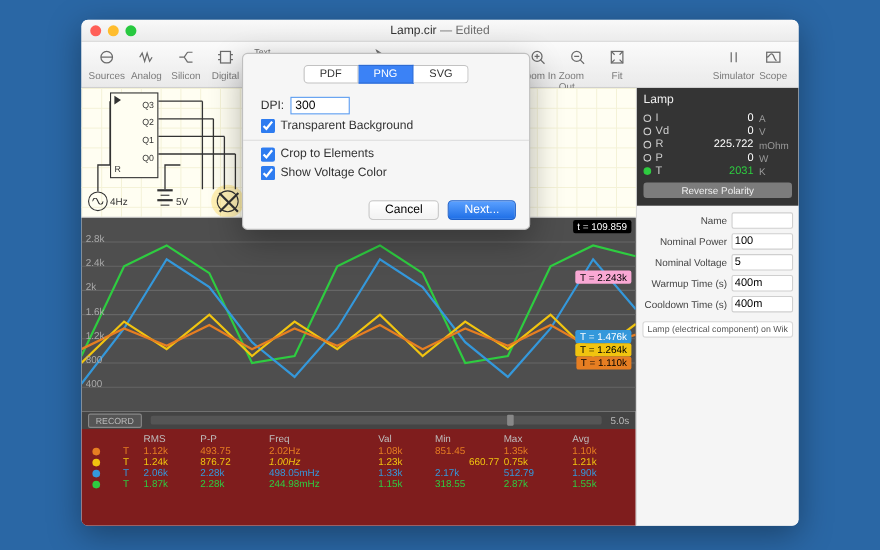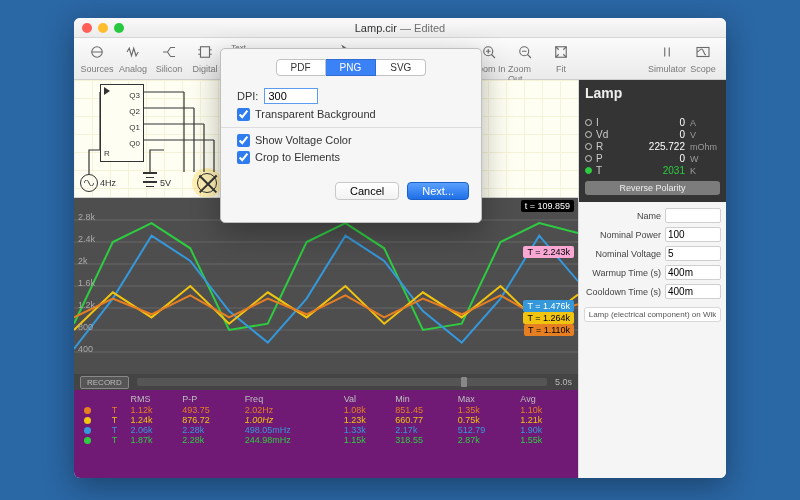--- a/index.html
+++ b/index.html
@@ -36,28 +36,28 @@
   .hot-y{position:absolute;width:30px;height:30px;border-radius:50%;background:rgba(255,200,0,.25);}
   .scope { height:176px; background:#4e4e4e; position:relative; overflow:hidden;}
   .scope svg{position:absolute;inset:0;}
   .scope-grid line{stroke:#666;stroke-width:1;}
   .scope-lbl{position:absolute;left:4px;font-size:9px;color:#aaa;}
   .badge{ position:absolute; right:4px; font-size:9px; padding:1px 4px; border-radius:2px; color:#000;}
   .rec-row{ height:16px; background:#444; display:flex; align-items:center; padding:0 6px; gap:8px;}
   .rec-btn{font-size:8px; padding:1px 6px; border:1px solid #888; border-radius:2px; color:#bbb; background:#555;}
   .timeline{ flex:1; height:8px; background:#555; border-radius:2px; position:relative;}
   .timeline .marker{position:absolute;right:80px;top:-1px;width:6px;height:10px;background:#888;border-radius:1px;}
-  .stats { flex:1; background:#701a75; font-size:9px; color:#ccc; padding:3px 8px 5px 8px; min-height:0; overflow:hidden;}
+  .stats { flex:1; background:#7f1d1d; font-size:9px; color:#ccc; padding:3px 8px 5px 8px; min-height:0; overflow:hidden;}
   .stats table{ width:100%; border-collapse:collapse;}
   .stats th{ color:#bfbfbf; text-align:left; font-weight:400; padding:1px 2px;}
   .stats td{ padding:0 2px;}
   .dot{display:inline-block;width:7px;height:7px;border-radius:50%;margin-right:3px;vertical-align:middle;}
   .side { width:148px; background:#f5f5f5; border-left:1px solid #d8d8d8; font-size:10px; color:#333; display:flex; flex-direction:column;}
   .readout{ background:#343434; color:#ddd; padding:5px 6px 7px 6px;}
-  .readout h4{color:#eee;font-size:14px;font-weight:700;margin-bottom:16px;}
+  .readout h4{color:#eee;font-size:11px;font-weight:400;margin-bottom:5px;}
   .readout-row{display:flex;align-items:center;gap:4px;font-size:10px;margin:0 0 1px 0;}
   .readout-row .rdot{width:7px;height:7px;border:1px solid #ccc;border-radius:50%;}
   .readout-row .rdot.filled{background:#2ecc40;border-color:#2ecc40;}
   .readout-row .rlbl{flex:0 0 18px;color:#ccc;}
   .readout-row .rval{flex:1;text-align:right;color:#fff;}
   .readout-row .runit{color:#999;margin-left:1px;width:30px;font-size:9px;}
   .rev-btn{width:100%;margin-top:4px;font-size:9px;background:#7c7c7c;border:none;color:#eee;padding:2px 0;border-radius:3px;}
   .props{padding:6px 5px; display:flex; flex-direction:column; gap:4px;}
   .prop-row{display:flex;align-items:center;gap:4px;}
   .prop-row label{flex:1;text-align:right;font-size:9px;color:#444;}
@@ -71,21 +71,21 @@
   .seg button:last-child{border-radius:0 4px 4px 0;border-left:none;text-align:right;}
   .seg button.sel{background:#3b82f6;color:#fff;border-color:#2f6bd1;}
   .seg button+button{border-left:none;}
   .dlg-body{padding:0 16px 8px 16px;}
   .dlg-row{display:flex;align-items:center;gap:6px;margin:4px 0;}
   .dlg-row label{font-size:11px;}
   .dlg-row input[type=text]{width:54px;border:1px solid #5a9cf0;padding:1px 3px;font-size:11px;}
   .chk{display:flex;align-items:flex-start;gap:5px;margin:4px 0;font-size:11px;}
   .chk input{accent-color:#2e7cf0;}
   .dlg-hr{border:none;border-top:1px solid #ddd;margin:6px -16px;}
-  .dlg-foot{display:flex;justify-content:flex-end;gap:8px;padding:6px 12px 22px 12px;}
+  .dlg-foot{display:flex;justify-content:flex-end;gap:8px;padding:6px 12px 8px 12px;}
   .dlg-foot button{font-size:11px;padding:2px 14px;border-radius:4px;border:1px solid #c8c8c8;background:linear-gradient(#fff,#f2f2f2);}
   .dlg-foot button.primary{background:linear-gradient(#5aa0ff,#1f6fe6);border-color:#1b5fca;color:#fff;}
 </style>
 </head>
 <body>
 
 <div class="window">
   <div class="titlebar">
     <div class="tlight tl-close"></div>
     <div class="tlight tl-min"></div>
@@ -315,21 +315,21 @@
                 <td style="color: rgb(230, 126, 34);">1.35k</td>
                 <td style="color: rgb(230, 126, 34);">1.10k</td>
               </tr>
               <tr>
                 <td><span class="dot" style="background:#f1c40f"></span></td>
                 <td style="color: rgb(241, 196, 15);">T</td>
                 <td style="color: rgb(241, 196, 15);">1.24k</td>
                 <td style="color: rgb(241, 196, 15);">876.72</td>
                 <td style="color: rgb(241, 196, 15); font-style: italic;">1.00Hz</td>
                 <td style="color: rgb(241, 196, 15);">1.23k</td>
-                <td style="color: rgb(241, 196, 15);">660.77</td>
+                <td style="color: rgb(241, 196, 15); text-align: right;">660.77</td>
                 <td style="color: rgb(241, 196, 15);">0.75k</td>
                 <td style="color: rgb(241, 196, 15);">1.21k</td>
               </tr>
               <tr>
                 <td><span class="dot" style="background:#3498db"></span></td>
                 <td style="color: rgb(52, 152, 219);">T</td>
                 <td style="color: rgb(52, 152, 219);">2.06k</td>
                 <td style="color: rgb(52, 152, 219);">2.28k</td>
                 <td style="color: rgb(52, 152, 219);">498.05mHz</td>
                 <td style="color: rgb(52, 152, 219);">1.33k</td>
@@ -428,24 +428,24 @@
       <label>DPI:</label>
       <input type="text" value="300" style="">
     </div>
     <div class="chk">
         <input type="checkbox" checked="" style="">
         <span>Transparent Background</span>
       </div>
     <hr class="dlg-hr">
     <div class="chk">
         <input type="checkbox" checked="" style="">
-        <span>Show Voltage Color</span>
+        <span>Crop to Elements</span>
       </div>
     <div class="chk">
         <input type="checkbox" checked="" style="">
-        <span>Crop to Elements</span>
+        <span>Show Voltage Color</span>
       </div>
   </div>
   <div class="dlg-foot">
     <button>Cancel</button>
     <button class="primary">Next...</button>
   </div>
 </div>
 
 </body></html>

